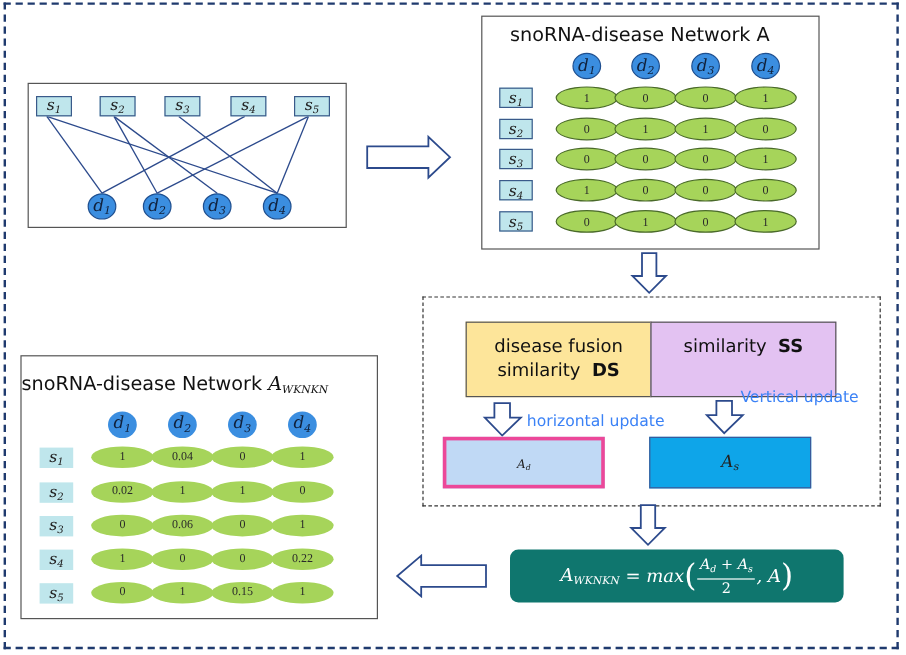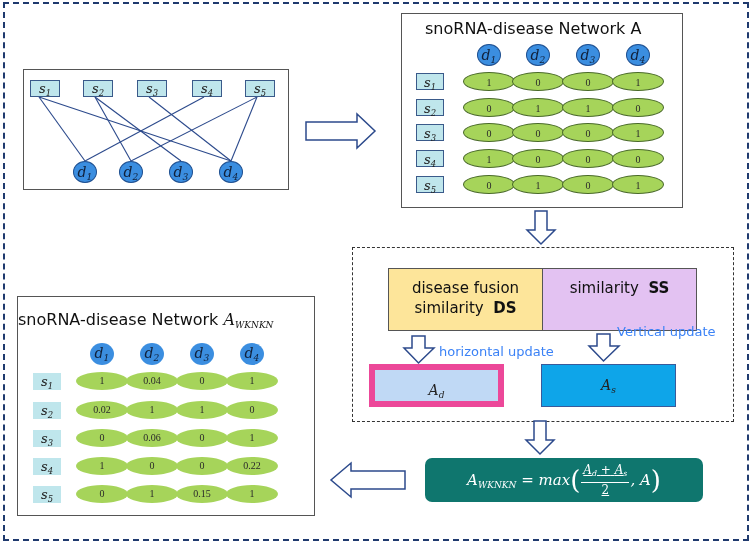--- a/index.html
+++ b/index.html
@@ -9,25 +9,25 @@
   .sbox { position:absolute; background:#bfe6ec; border:1px solid #3a5a8a; box-sizing:border-box; font-family:"DejaVu Serif", serif; font-style:italic; font-size:13px; color:#222; text-align:center; line-height:15px; }
   .sbox2 { position:absolute; background:#bfe6ec; font-family:"DejaVu Serif", serif; font-style:italic; font-size:13px; color:#222; text-align:center; }
   .dcirc { position:absolute; background:#3b8ee0; border:1px solid #1f4f8f; border-radius:50%; box-sizing:border-box; font-family:"DejaVu Serif", serif; font-style:italic; font-size:14px; color:#10203a; text-align:center; }
   sub { font-size:0.65em; vertical-align:-0.3em; }
   .ell { position:absolute; background:#a6d45a; border:1px solid #4a6a2a; border-radius:50%; box-sizing:border-box; font-family:"Liberation Serif", serif; font-size:10px; color:#2a2a2a; text-align:center; }
   .ell2 { position:absolute; background:#a6d45a; border-radius:50%; font-family:"Liberation Serif", serif; font-size:10px; color:#2a2a2a; text-align:center; }
   .title { position:absolute; font-family:"DejaVu Sans", sans-serif; color:#111; white-space:nowrap; }
   .inner-dash { position:absolute; left:352px; top:247px; width:382px; height:175px; border:1.5px dashed #333; box-sizing:border-box; }
   .ds { position:absolute; left:360px; top:268px; width:155px; height:63px; background:#fde59a; border:1px solid #555; box-sizing:border-box; font-size:15px; text-align:center; color:#111; line-height:20px; padding-top:9px;margin-left:28px; }
   .ss { position:absolute; left:542px; top:268px; width:155px; height:63px; background:#e3c2f2; border:1px solid #555; box-sizing:border-box; font-size:15px; text-align:center; color:#111; line-height:20px; padding-top:9px; }
-  .ad { position:absolute; left:369px; top:364px; width:135px; height:43px; background:#c0d9f5; border:6px solid #ec4899; box-sizing:border-box; font-family:"DejaVu Serif", serif; font-style:italic; font-size:14px; text-align:center; line-height:41px; color:#222; }
+  .ad { position:absolute; left:369px; top:364px; width:135px; height:43px; background:#c0d9f5; border:3px solid #ec4899; box-sizing:border-box; font-family:"DejaVu Serif", serif; font-style:italic; font-size:10px; text-align:center; line-height:41px; color:#222; }
   .as { position:absolute; left:541px; top:364px; width:135px; height:43px; background:#0ea5e9; border:1px solid #3a5a9a; box-sizing:border-box; font-family:"DejaVu Serif", serif; font-style:italic; font-size:14px; text-align:center; line-height:41px; color:#222; }
   .lbl { position:absolute; font-size:13px; color:#3b82f6; white-space:nowrap; }
   .formula { position:absolute; left:425px; top:458px; width:278px; height:44px; background:#0f766e; border-radius:7px; color:#fff; font-family:"DejaVu Serif", serif; font-style:italic; font-size:15px; display:flex; align-items:center; justify-content:center; }
-  .frac { display:inline-flex; flex-direction:column; align-items:center; font-size:12px; margin:0 1px; vertical-align:middle;text-decoration:underline; }
+  .frac { display:inline-flex; flex-direction:column; align-items:center; font-size:12px; margin:0 1px; vertical-align:middle; }
   .frac .num { border-bottom:1px solid #fff; padding:0 2px; line-height:14px; }
   .frac .den { line-height:14px; font-style:normal; }
   .paren { font-size:26px; font-style:normal; line-height:1; }
   svg.abs { position:absolute; overflow:visible; }
 </style>
 </head>
 <body>
 
 <div class="outer"></div>
 

